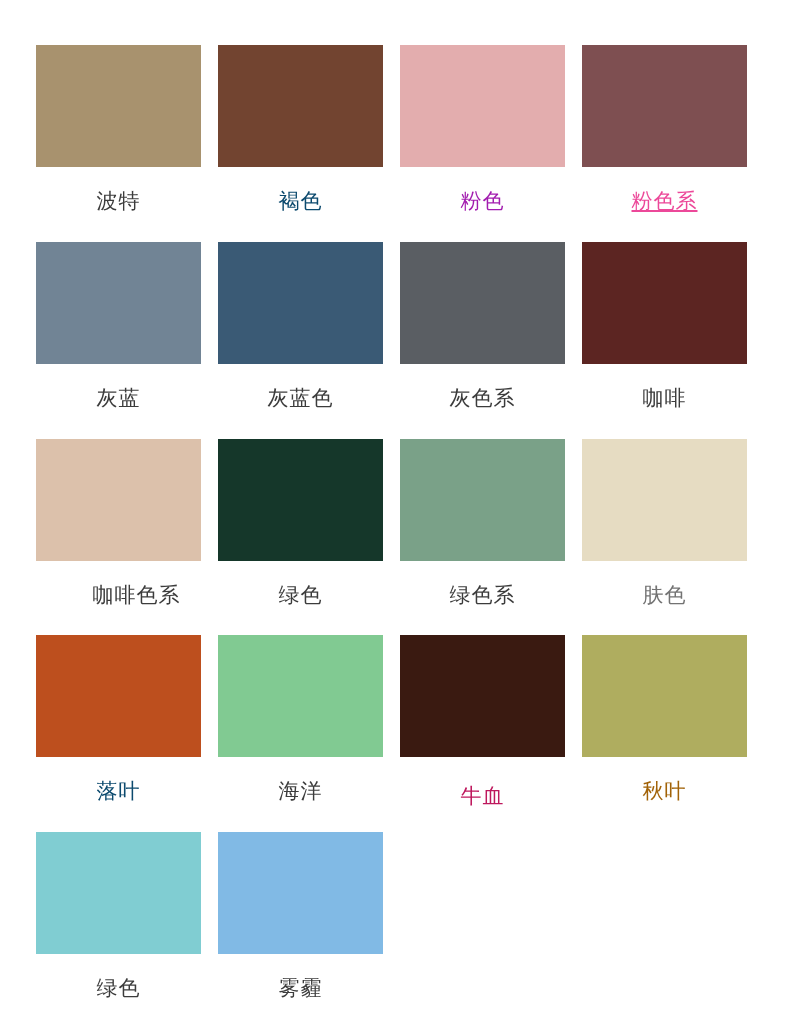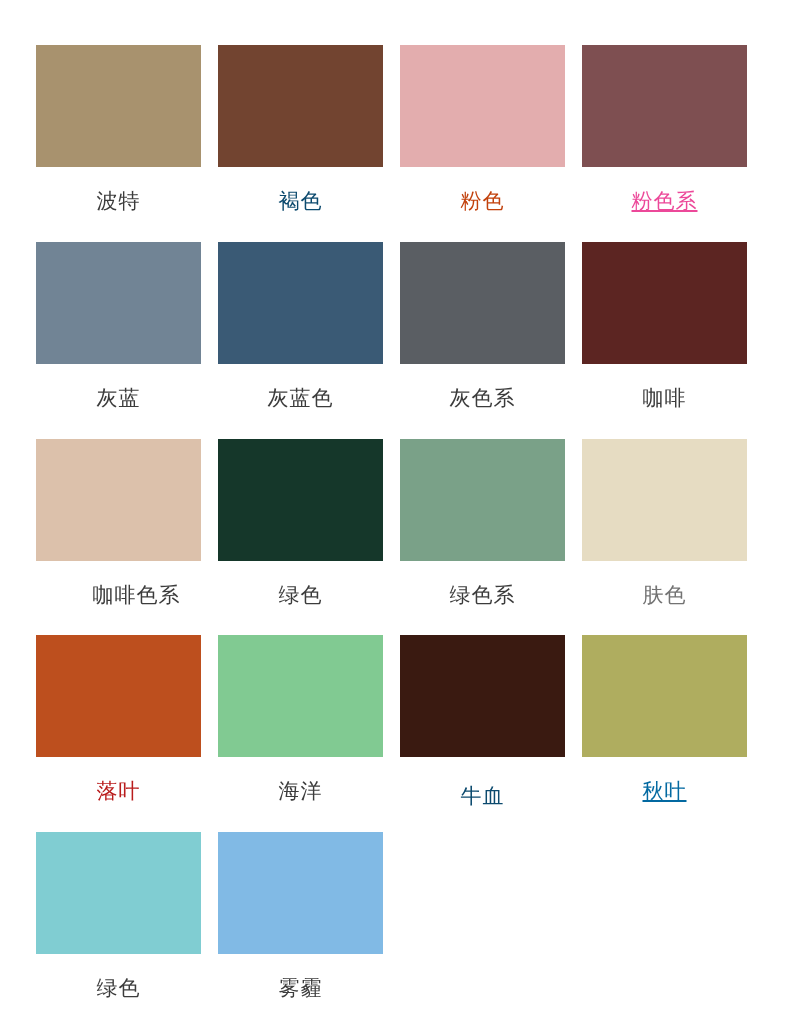--- a/index.html
+++ b/index.html
@@ -54,21 +54,21 @@
     <div class="swatch-cell">
       <div class="swatch-chip" style="background-color: rgb(168, 146, 110);"></div>
       <div class="swatch-label" style="color: rgb(60, 60, 60);">波特</div>
     </div>
     <div class="swatch-cell">
       <div class="swatch-chip" style="background-color: rgb(114, 68, 48);"></div>
       <div class="swatch-label" style="color: #0c4a6e;">褐色</div>
     </div>
     <div class="swatch-cell">
       <div class="swatch-chip" style="background-color: rgb(227, 173, 174);"></div>
-      <div class="swatch-label" style="color: #c2410c;">粉色</div>
+      <div class="swatch-label" style="color: #a21caf;">粉色</div>
     </div>
     <div class="swatch-cell">
       <div class="swatch-chip" style="background-color: rgb(126, 79, 81);"></div>
       <div class="swatch-label" style="color: #ec4899; text-decoration: underline;">粉色系</div>
     </div>
     <div class="swatch-cell">
       <div class="swatch-chip" style="background-color: rgb(113, 132, 149);"></div>
       <div class="swatch-label" style="color: rgb(60, 60, 60);">灰蓝</div>
     </div>
     <div class="swatch-cell">
@@ -94,33 +94,33 @@
     <div class="swatch-cell">
       <div class="swatch-chip" style="background-color: rgb(122, 161, 136);"></div>
       <div class="swatch-label" style="color: rgb(60, 60, 60);">绿色系</div>
     </div>
     <div class="swatch-cell">
       <div class="swatch-chip" style="background-color: rgb(230, 220, 194);"></div>
       <div class="swatch-label" style="color: #737373;">肤色</div>
     </div>
     <div class="swatch-cell">
       <div class="swatch-chip" style="background-color: rgb(189, 79, 30);"></div>
-      <div class="swatch-label" style="color: #b91c1c;">落叶</div>
+      <div class="swatch-label" style="color: #0c4a6e;">落叶</div>
     </div>
     <div class="swatch-cell">
       <div class="swatch-chip" style="background-color: rgb(129, 202, 146);"></div>
       <div class="swatch-label" style="color: rgb(60, 60, 60); text-align: right;">海洋</div>
     </div>
     <div class="swatch-cell">
       <div class="swatch-chip" style="background-color: rgb(58, 26, 17);"></div>
-      <div class="swatch-label" style="color: #0c4a6e; margin-top: 28px;">牛血</div>
+      <div class="swatch-label" style="color: #be185d; margin-top: 28px;">牛血</div>
     </div>
     <div class="swatch-cell">
       <div class="swatch-chip" style="background-color: rgb(175, 173, 95);"></div>
-      <div class="swatch-label" style="color: #0369a1; text-decoration: underline;">秋叶</div>
+      <div class="swatch-label" style="color: #a16207;">秋叶</div>
     </div>
     <div class="swatch-cell">
       <div class="swatch-chip" style="background-color: rgb(128, 205, 210);"></div>
       <div class="swatch-label" style="color: rgb(60, 60, 60);">绿色</div>
     </div>
     <div class="swatch-cell">
       <div class="swatch-chip" style="background-color: rgb(129, 186, 229);"></div>
       <div class="swatch-label" style="color: rgb(60, 60, 60);">雾霾</div>
     </div>
   </div>

